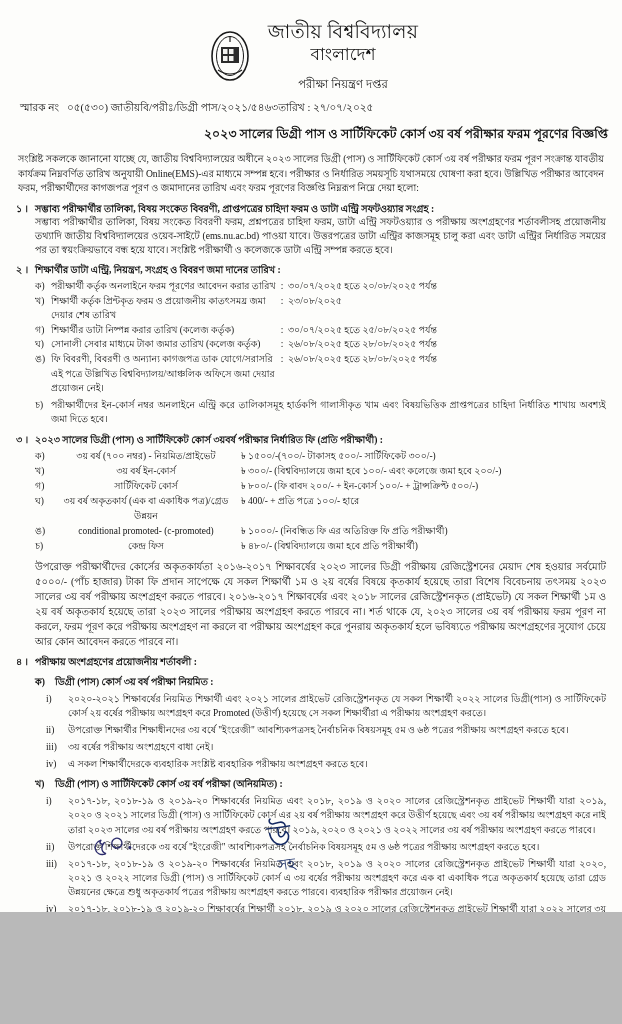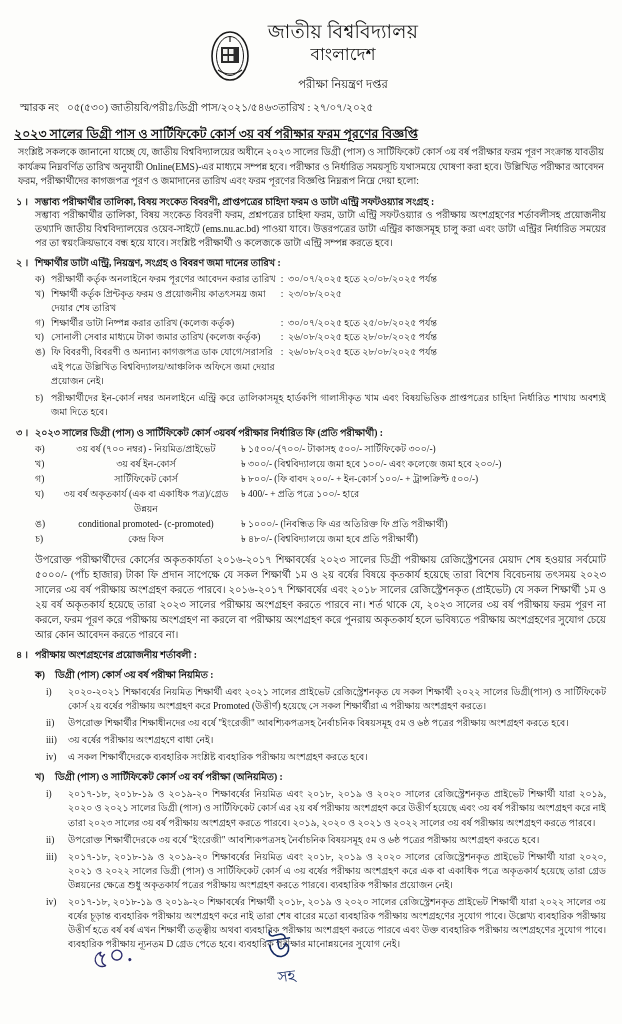--- a/index.html
+++ b/index.html
@@ -3,21 +3,21 @@
 <meta charset="utf-8">
 <style>
   html, body {
     margin: 0;
     padding: 0;
     background: #b9b9b9;
   }
   .page {
     position: relative;
     width: 622px;
-    height: 1024px;
+    height: 912px;
     background: #fdfdfb;
     box-sizing: border-box;
     font-family: "Liberation Serif", serif;
     color: #121212;
     overflow: hidden;
   }
   .inner {
     position: absolute;
     left: 14px;
     top: 12px;
@@ -60,32 +60,32 @@
     display: flex;
     align-items: flex-end;
     font-size: 10.5px;
     margin-top: 9px;
     padding: 0 6px;
   }
   .memo-left { }
   .memo-right { }
 
   .title {
-    text-align: left;
+    text-align: right;
     font-size: 12.4px;
     font-weight: bold;
     margin-top: 8px;
-    text-decoration: underline;
     letter-spacing: .1px;
   }
 
   .para {
     font-size: 9.6px;
     line-height: 1.5;
     text-align: justify;
+    margin-top: 7px;
     padding: 0 4px;
   }
 
   
   .sec {
     margin-top: 6px;
     font-size: 9.6px;
     line-height: 1.45;
     padding: 0 2px;
   }

